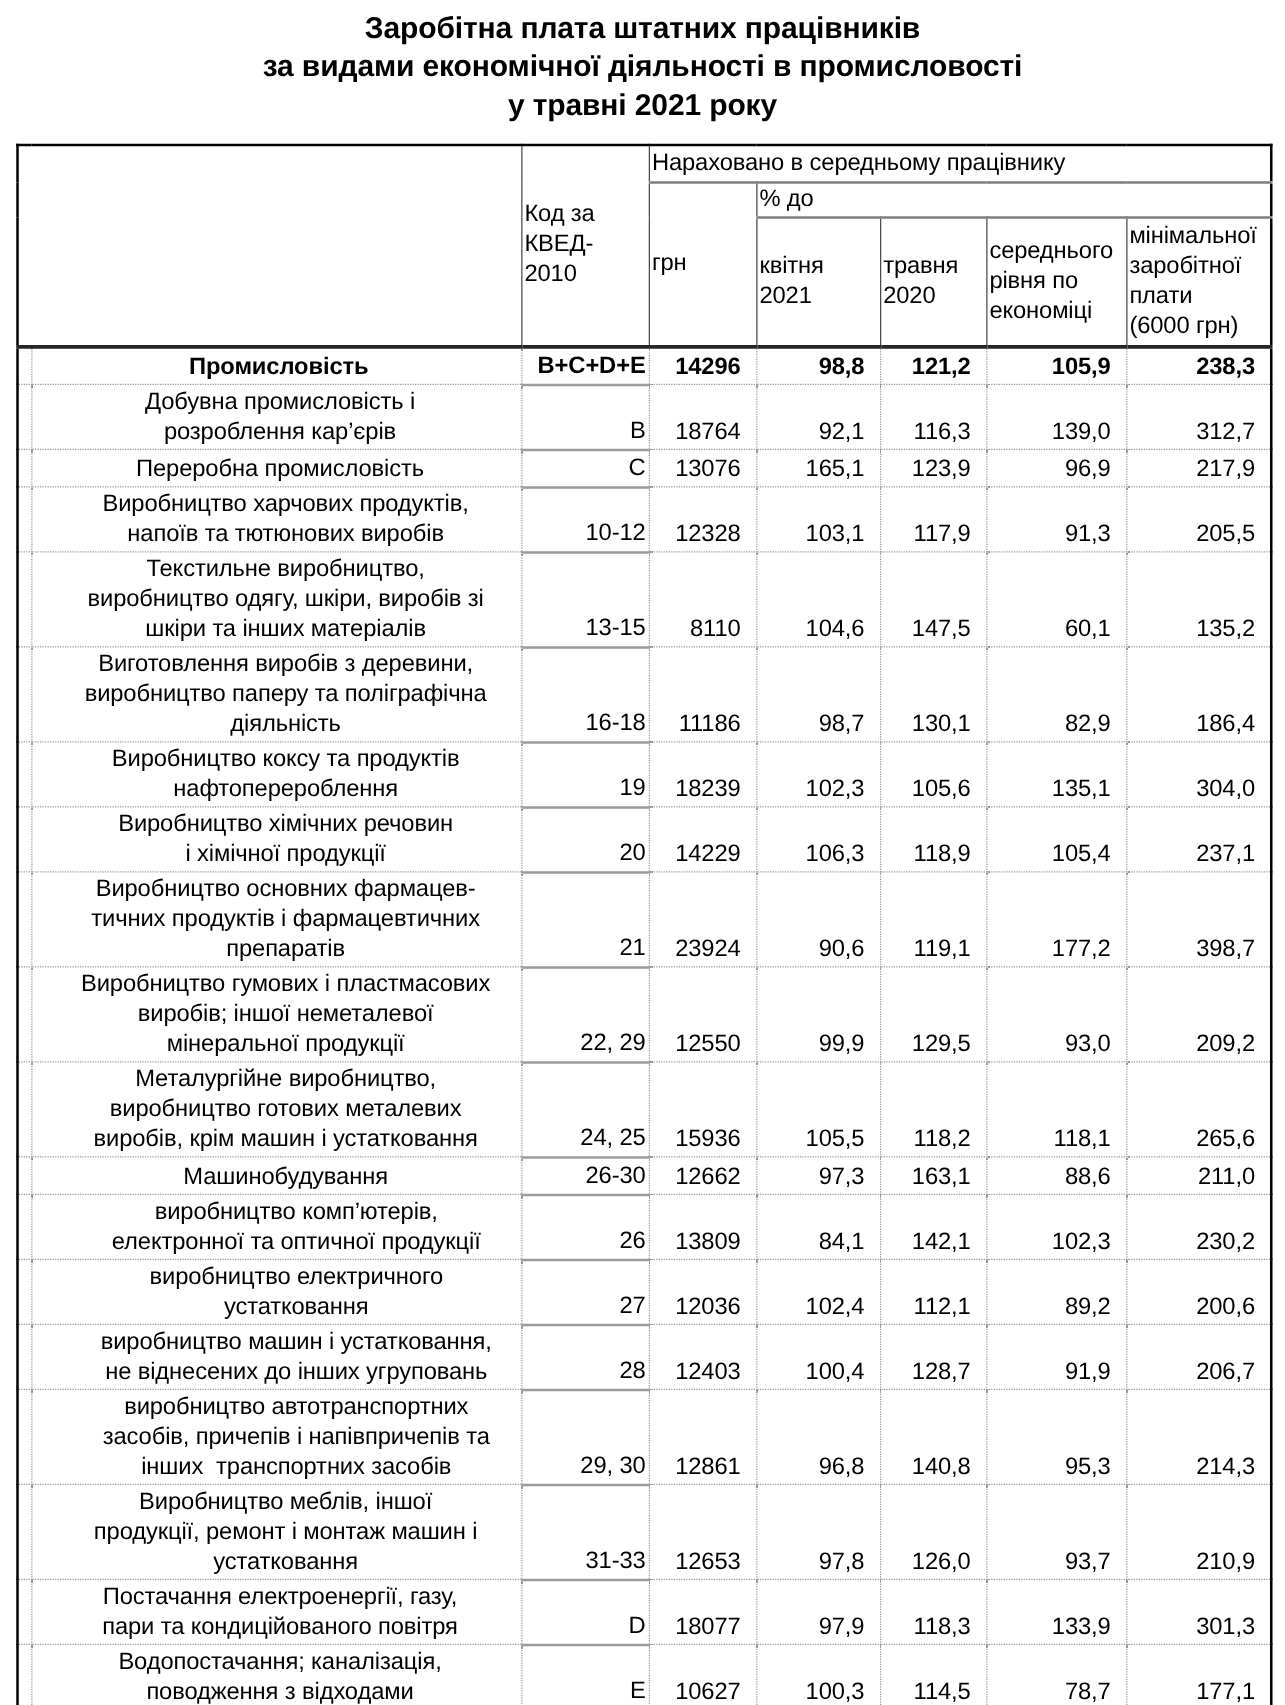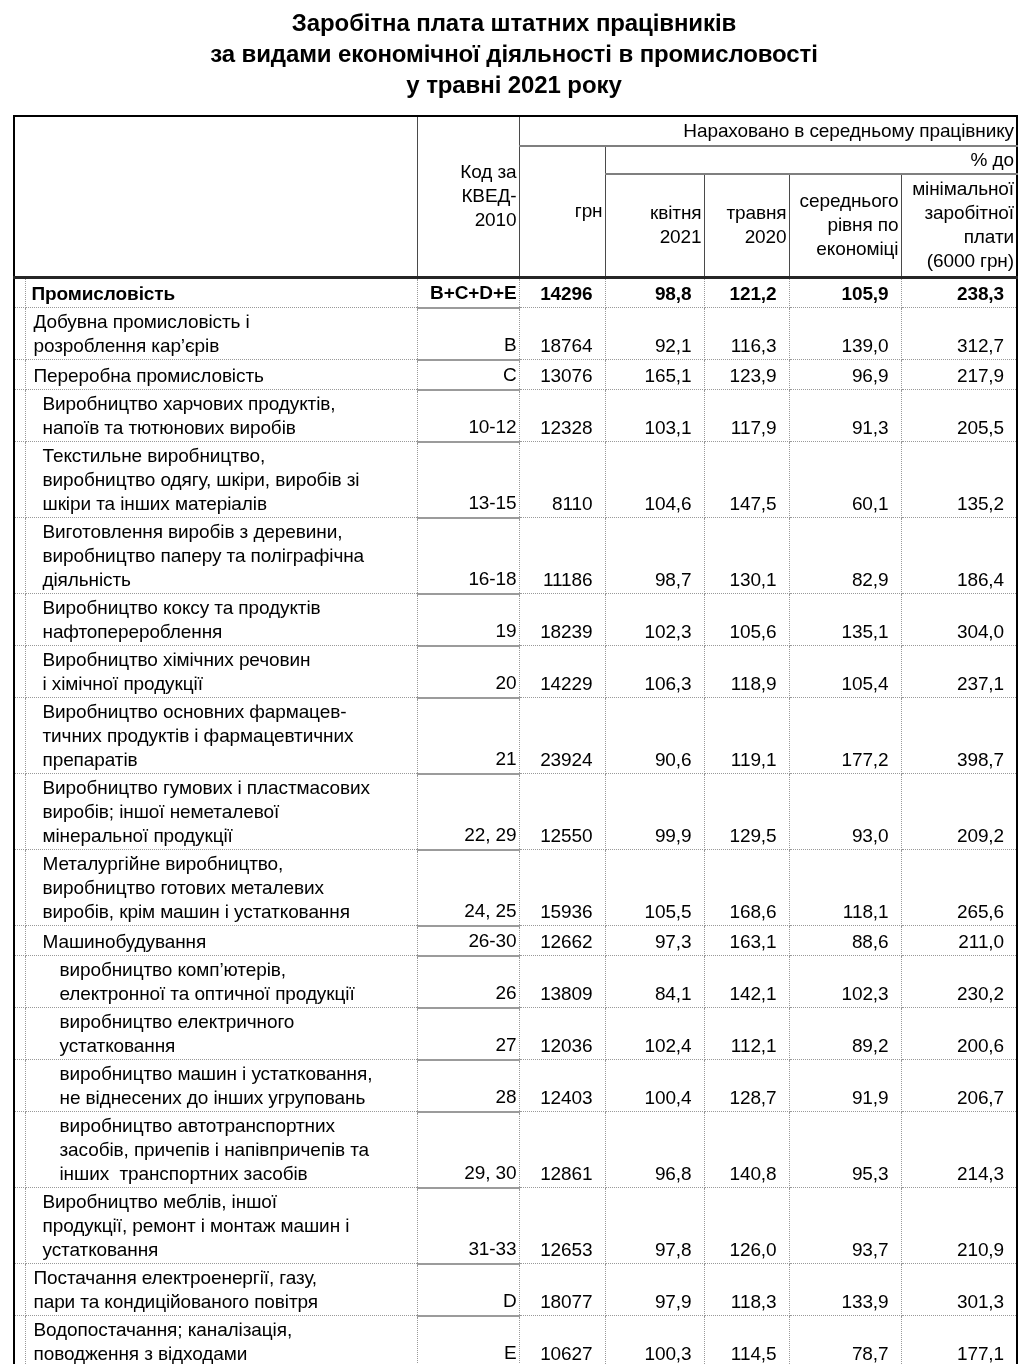--- a/index.html
+++ b/index.html
@@ -26,21 +26,21 @@
     width: 1003px;
     border: 2px solid #000;
     border-bottom: none;
     font-size: 19px;
     letter-spacing: -0.1px;
   }
   
   thead th {
     border: 1px solid #4a4a4a;
     font-weight: normal;
-    text-align: right;
+    text-align: left;
     vertical-align: middle;
     white-space: pre-line;
     line-height: 24px;
     padding: 1px 2px;
     background: #fff;
   }
   thead tr.r1 { height: 30px; }
   thead tr.r2 { height: 27px; }
   thead tr.r3 { height: 103px; }
   th.group, th.pct { border-bottom: 2px solid #7f7f7f; }
@@ -49,21 +49,21 @@
   tbody td {
     border-right: 1px dotted #999;
     border-bottom: 1px dotted #999;
     border-left: 1px dotted #999;
     vertical-align: bottom;
     line-height: 24px;
     padding: 2px 2px 1px 2px;
     background: #fff;
   }
   tbody td.gutter { border-left: none; padding: 0; }
-  tbody td.name  { white-space: pre-line; text-align: left; }
+  tbody td.name  { white-space: pre-line; text-align: center; }
   tbody td.name.lvl0 { padding-left: 6px; }
   tbody td.name.lvl1 { padding-left: 8px; }
   tbody td.name.lvl2 { padding-left: 17px; }
   tbody td.name.lvl3 { padding-left: 34px; }
   tbody td.code {
     text-align: right;
     border-bottom: 2px solid #9b9b9b;
     padding-bottom: 2px;
   }
   tbody td.num { text-align: right; padding-right: 12px; }
@@ -227,21 +227,21 @@
         <td class="num">209,2</td>
       </tr>
       <tr>
         <td class="gutter"></td>
         <td class="name lvl2">Металургійне виробництво,
 виробництво готових металевих
 виробів, крім машин і устатковання</td>
         <td class="code">24, 25</td>
         <td class="num">15936</td>
         <td class="num">105,5</td>
-        <td class="num">168,6</td>
+        <td class="num">118,2</td>
         <td class="num">118,1</td>
         <td class="num">265,6</td>
       </tr>
       <tr>
         <td class="gutter"></td>
         <td class="name lvl2">Машинобудування</td>
         <td class="code">26-30</td>
         <td class="num">12662</td>
         <td class="num">97,3</td>
         <td class="num">163,1</td>

